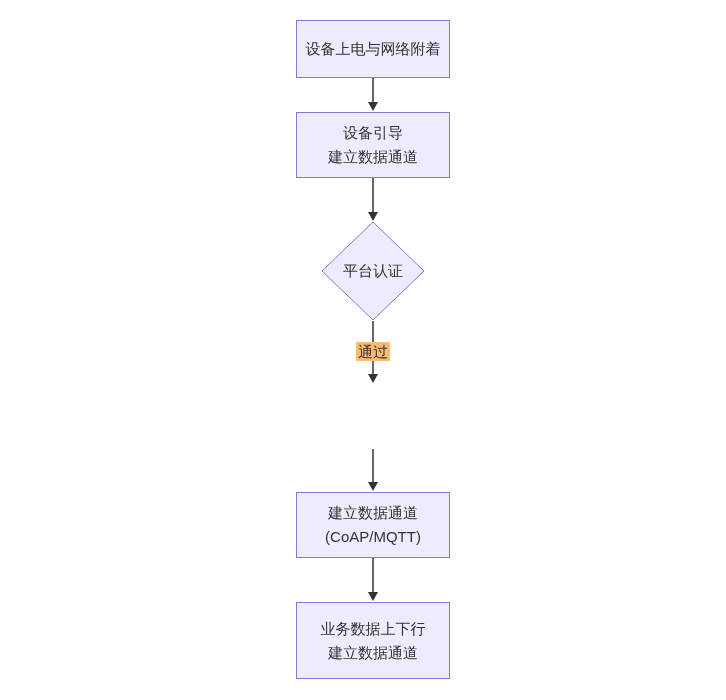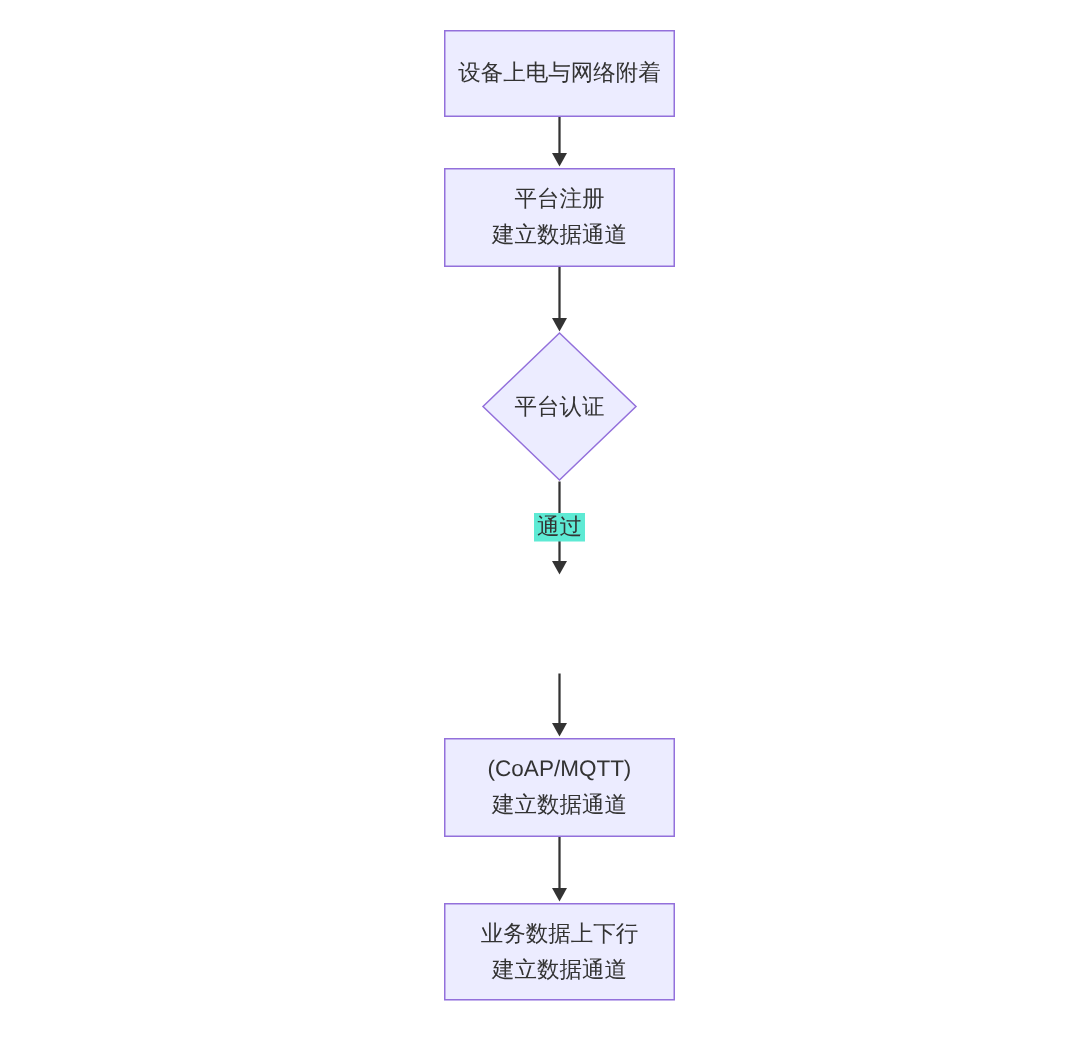--- a/index.html
+++ b/index.html
@@ -49,21 +49,21 @@
     justify-content: center;
     text-align: left;
     color: #333333;
     font-size: 15px;
   }
   .edge-label {
     position: absolute;
     left: 373px;
     top: 342px;
     transform: translateX(-50%);
-    background: #5eead4;
+    background: #fdba74;
     color: #333333;
     font-size: 15px;
     line-height: 19px;
     padding: 0 2px;
     white-space: nowrap;
   }
 </style>
 </head>
 <body>
 
@@ -97,34 +97,34 @@
     </g>
 
     <polygon points="373,222 424,271 373,320 322,271" fill="#ECECFF" stroke="#9370DB" stroke-width="1"></polygon>
   </svg>
 
   <div class="node rect" style="top:20px;height:58px">
     <span>设备上电与网络附着</span>
   </div>
 
   <div class="node rect" style="top:112px;height:66px">
-    <span>平台注册</span>
+    <span>设备引导</span>
     <span>建立数据通道</span>
   </div>
 
   <div class="diamond-label">
     <span>平台认证</span>
   </div>
 
   <div class="edge-label">通过</div>
 
 
   <div class="node rect" style="top:492px;height:66px">
+    <span>建立数据通道</span>
     <span>(CoAP/MQTT)</span>
-    <span>建立数据通道</span>
   </div>
 
-  <div class="node rect" style="top:602px;height:65px">
+  <div class="node rect" style="top:602px;height:77px">
     <span>业务数据上下行</span>
     <span>建立数据通道</span>
   </div>
 
 </div>
 
 </body></html>

